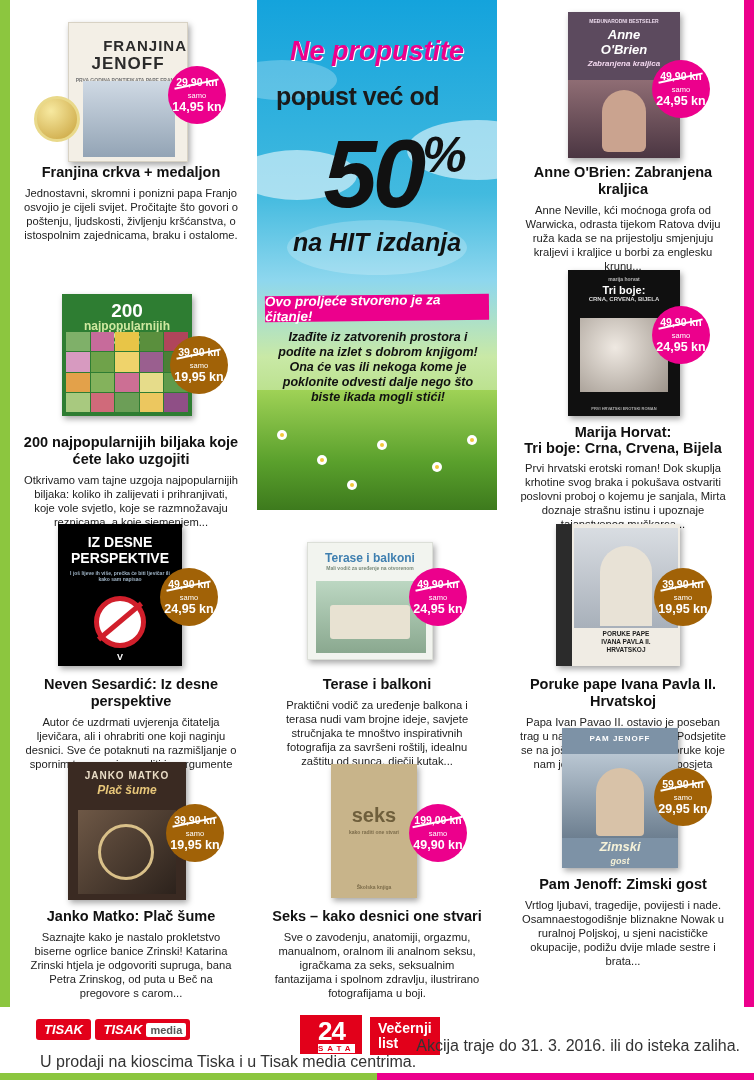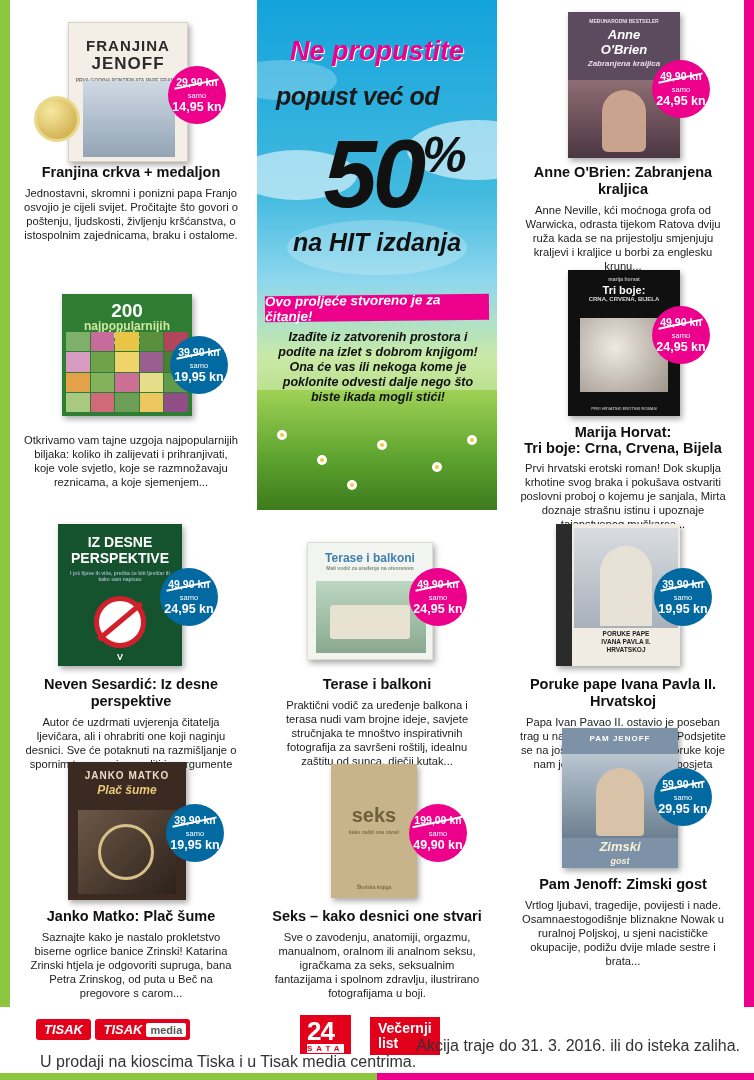--- a/index.html
+++ b/index.html
@@ -26,21 +26,21 @@
   .hero .cloud {
     position:absolute; border-radius:50%; background:rgba(255,255,255,0.55);
   }
   .hero-title {
     position:absolute; left:0; top:36px; width:240px; text-align:center;
     color:#ec008c; font-size:27px; font-weight:bold; font-style:italic;
     text-shadow: 1px 1px 0 #fff;
   }
   .hero-sub {
     position:absolute; left:0; top:82px; width:201px; text-align:center;
-    color:#1a1a1a; font-size:25px; font-weight:bold; font-style:italic;
+    color:#1a1a1a; font-size:25px; font-weight:bold; 
     letter-spacing:-0.5px;
   }
   .hero-big {
     position:absolute; left:0; top:105px; width:240px; text-align:center;
     color:#111; font-size:96px; font-weight:bold; font-style:italic;
     line-height:100px; letter-spacing:-4px;padding-left:32px;
   }
   .hero-big sup { font-size:50px; vertical-align:35px; }
   .hero-bot {
     position:absolute; left:0; top:228px; width:240px; text-align:center;
@@ -85,42 +85,42 @@
   }
   .price .old {
     font-size:10.5px; font-weight:bold; position:relative; display:inline-block;
   }
   .price .old:after {
     content:""; position:absolute; left:-2px; right:-2px; top:50%; height:1.5px;
     background:#fff; transform: rotate(-12deg);
   }
   .price .samo { font-size:7.5px; margin-top:2px; }
   .price .new { font-size:12.5px; font-weight:bold; margin-top:1px; }
-  .price.green { background:#0369a1; }
+  .price.green { background:#a16207; }
 
   
   .book { position:absolute; box-shadow: 2px 3px 6px rgba(0,0,0,0.35); overflow:hidden; }
   .book .bt { font-weight:bold; text-align:center; }
 
   
   .footer { position:absolute; left:0; top:1007px; width:754px; height:73px; background:#fff; }
   .tisak {
     display:inline-block; background:#e2001a; color:#fff; font-weight:bold;
     font-size:13px; padding:3px 8px; border-radius:3px; font-style:italic;
   }
   .tisak-media {
     display:inline-block; background:#e2001a; color:#fff; font-weight:bold;
     font-size:13px; padding:3px 4px 3px 8px; border-radius:3px; font-style:italic;
   }
   .tisak-media .m { background:#fff; color:#555; font-style:normal; font-weight:bold;
     padding:1px 4px; margin-left:4px; border-radius:2px; font-size:11px; }
   .footer-note { font-size:16px; color:#333; }
   .logo24 {
     display:inline-block; background:#e2001a; color:#fff; font-weight:bold;
-    font-size:26px; line-height:26px; padding:3px 7px 1px 7px; letter-spacing:-1px;
+    font-size:26px; line-height:26px; padding:3px 7px 1px 18px; letter-spacing:-1px;
   }
   .logo24 .sata { display:block; background:#fff; color:#e2001a; font-size:8px;
     letter-spacing:4px; text-align:center; line-height:9px; }
   .vecernji {
     display:inline-block; background:#e2001a; color:#fff; font-weight:bold;
     font-size:14px; line-height:15px; padding:4px 8px; text-align:left;
   }
   .bottom-bar-left  { position:absolute; left:0;  top:1073px; width:377px; height:7px; background:#8cc63f; }
   .bottom-bar-right { position:absolute; left:377px; top:1073px; width:377px; height:7px; background:#ec008c; }
 </style>
@@ -153,21 +153,21 @@
     <div class="flower" style="left:210px; top:435px;"></div>
     <div class="flower" style="left:90px; top:480px;"></div>
 
     <div class="hero-ribbon">Ovo proljeće stvoreno je za čitanje!</div>
     <div class="hero-body">Izađite iz zatvorenih prostora i podite na izlet s dobrom knjigom! Ona će vas ili nekoga kome je poklonite odvesti dalje nego što biste ikada mogli stići!</div>
   </div>
 
   <div class="item" style="left:0; top:8px;">
     <div class="imgbox">
       <div class="book" style="left:58px; top:14px; width:120px; height:140px; background:#f3efe6; border:1px solid #d8d2c4;">
-        <div class="bt" style="margin-top:14px; font-size:15px; color:#2b2b2b; letter-spacing:1px;">FRANJINA</div>
+        <div class="bt" style="margin-top:14px; font-size:15px; color:#2b2b2b; letter-spacing:1px;text-align:right;">FRANJINA</div>
         <div class="bt" style="font-size:17px; color:#2b2b2b; letter-spacing:1px;">JENOFF</div>
         <div class="bt" style="font-size:5px; color:#777; margin-top:3px;">PRVA GODINA PONTIFIKATA PAPE FRANJE</div>
         <div style="position:absolute; left:14px; top:58px; width:92px; height:76px; background:linear-gradient(#cfd9e4,#93a4b5);"></div>
       </div>
       <div style="position:absolute; left:24px; top:88px; width:46px; height:46px; border-radius:50%; background:radial-gradient(circle at 35% 30%, #f7e9a0, #c8a13b); border:3px solid #e9d98a;"></div>
       <div class="price" style="left:158px; top:58px;">
         <span class="old">29,90 kn</span>
         <span class="samo">samo</span>
         <span class="new">14,95 kn</span>
       </div>
@@ -204,26 +204,27 @@
             <i style="background:#ecc75f"></i>
             <i style="background:#8f4f86"></i>
         </div>
       </div>
       <div class="price green" style="left:160px; top:58px;">
         <span class="old">39,90 kn</span>
         <span class="samo">samo</span>
         <span class="new">19,95 kn</span>
       </div>
     </div>
+    <div class="title">200 najpopularnijih biljaka koje ćete lako uzgojiti</div>
     <div class="desc">Otkrivamo vam tajne uzgoja najpopularnijih biljaka: koliko ih zalijevati i prihranjivati, koje vole svjetlo, koje se razmnožavaju reznicama, a koje sjemenjem...</div>
   </div>
 
   <div class="item" style="left:0; top:520px;">
     <div class="imgbox" style="height:150px;">
-      <div class="book" style="left:48px; top:4px; width:124px; height:142px; background:#14532d;">
+      <div class="book" style="left:48px; top:4px; width:124px; height:142px; background:#000000;">
         <div class="bt" style="margin-top:10px; font-size:14px; color:#fff; line-height:16px;">IZ DESNE<br>PERSPEKTIVE</div>
         <div class="bt" style="font-size:5px; color:#9fb4c6; margin-top:4px; padding:0 8px;">I još lijeve ih više, prečka će biti ljevičar ili kako sam napisao</div>
         <div style="position:absolute; left:36px; top:72px; width:52px; height:52px; border-radius:50%; border:5px solid #d11f2b; background:#fff;"></div>
         <div style="position:absolute; left:34px; top:95px; width:56px; height:5px; background:#d11f2b; transform:rotate(-40deg);"></div>
         <div class="bt" style="position:absolute; left:0; bottom:4px; width:100%; font-size:9px; color:#fff;">V</div>
       </div>
       <div class="price green" style="left:150px; top:48px;">
         <span class="old">49,90 kn</span>
         <span class="samo">samo</span>
         <span class="new">24,95 kn</span>

